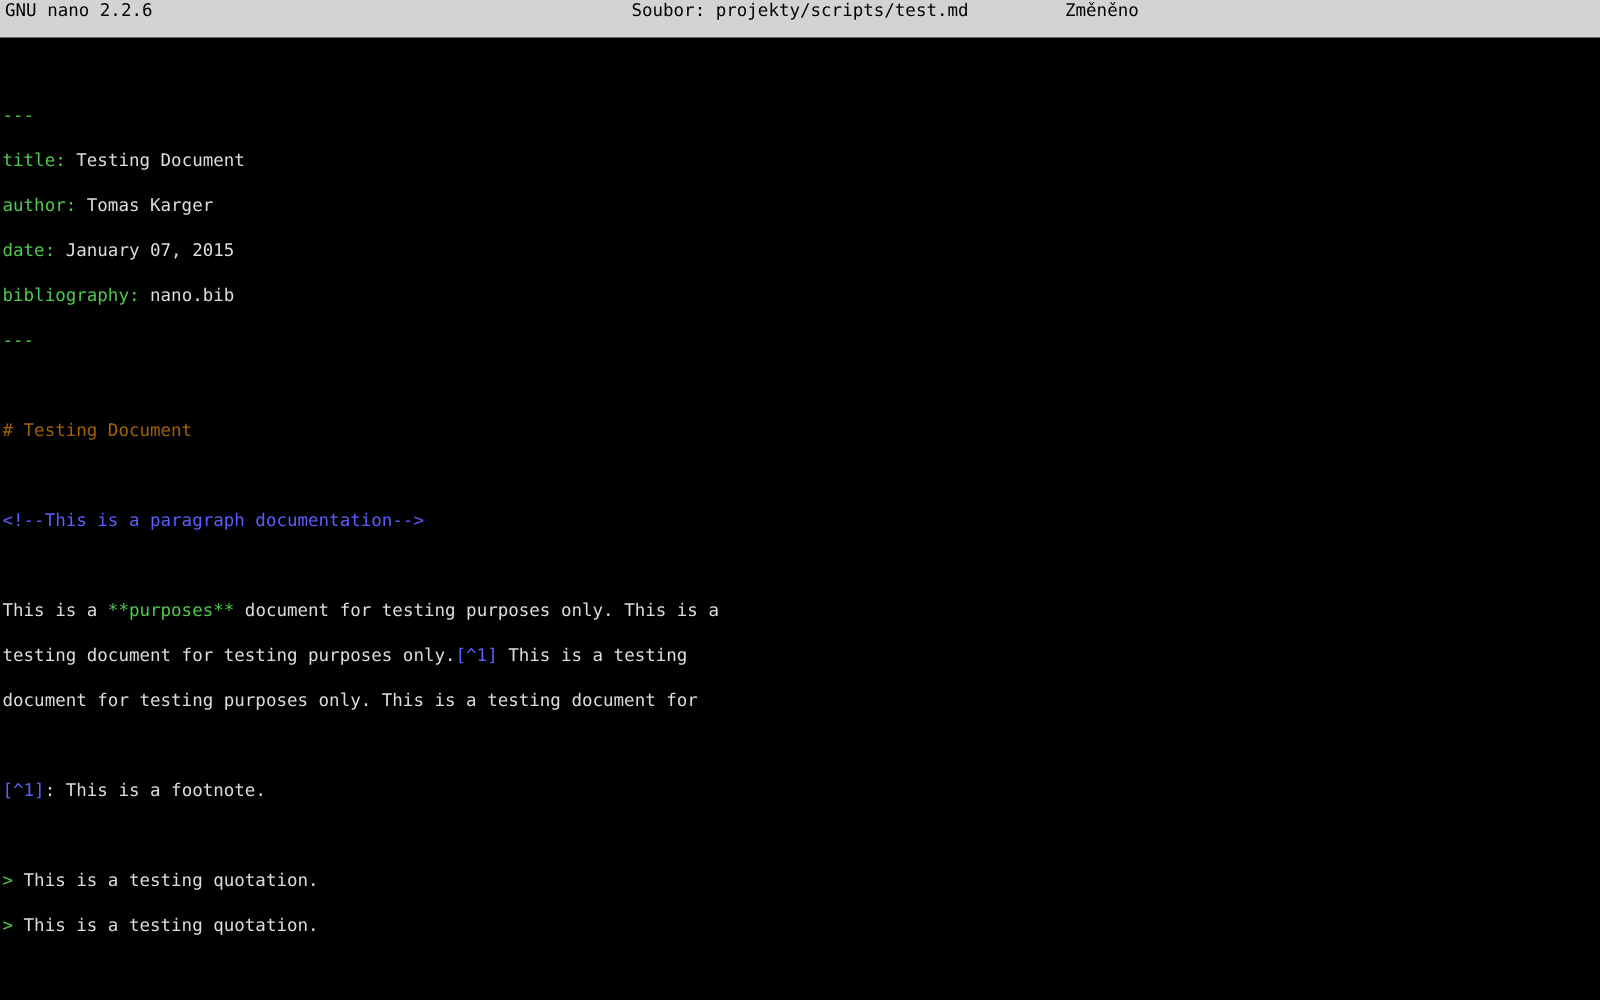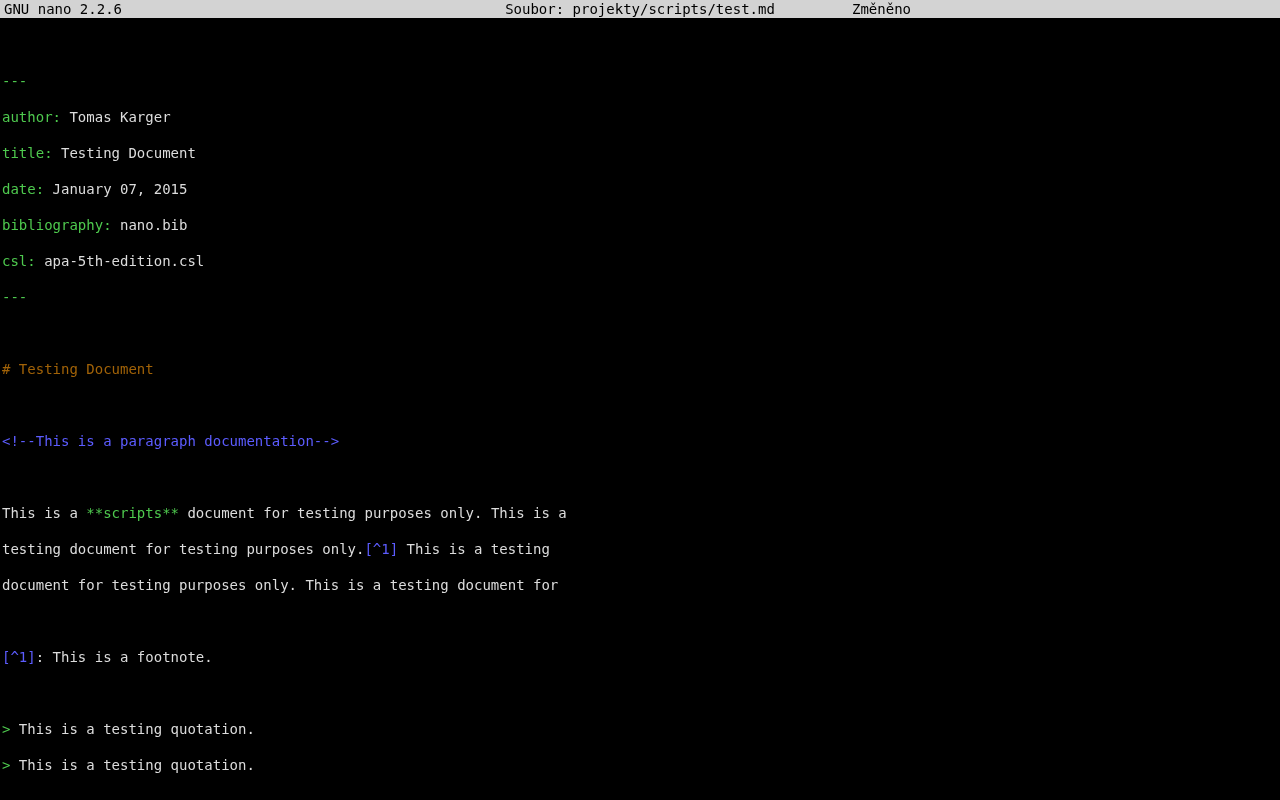--- a/index.html
+++ b/index.html
@@ -12,21 +12,21 @@
   }
   body {
     font-family: "DejaVu Sans Mono", "Liberation Mono", "Consolas", monospace;
     font-size: 14px;
     line-height: 18px;
     color: #dcdcdc;
   }
   .titlebar {
     background: #d3d3d3;
     color: #000;
-    height: 18px;
+    height: 30px;
     line-height: 18px;
     padding: 0 4px;
     display: flex;
     justify-content: space-between;
     font-weight: normal;
   }
   .titlebar .left {
     flex: 1;
     text-align: left;
   }
@@ -58,32 +58,31 @@
 
 <div class="titlebar">
   <span class="left">  GNU nano 2.2.6</span>
   <span class="center">Soubor: projekty/scripts/test.md</span>
   <span class="right">Změněno  </span>
 </div>
 
 <div class="buffer">
 <div class="blank"></div>
 <div><span class="fg-green">---</span></div>
+<div><span class="fg-green">title: </span><span>Testing Document</span></div>
 <div><span class="fg-green">author: </span><span>Tomas Karger</span></div>
-<div><span class="fg-green">title: </span><span>Testing Document</span></div>
 <div><span class="fg-green">date: </span><span>January 07, 2015</span></div>
 <div><span class="fg-green">bibliography: </span><span>nano.bib</span></div>
-<div><span class="fg-green">csl: </span><span>apa-5th-edition.csl</span></div>
 <div><span class="fg-green">---</span></div>
 <div class="blank"></div>
 <div><span class="fg-yellow"># Testing Document</span></div>
 <div class="blank"></div>
 <div><span class="fg-blue">&lt;!--This is a paragraph documentation--&gt;</span></div>
 <div class="blank"></div>
-<div><span>This is a </span><span class="fg-green">**scripts**</span><span> document for testing purposes only. This is a</span></div>
+<div><span>This is a </span><span class="fg-green">**purposes**</span><span> document for testing purposes only. This is a</span></div>
 <div><span>testing document for testing purposes only.</span><span class="fg-blue">[^1]</span><span> This is a testing</span></div>
 <div><span>document for testing purposes only. This is a testing document for</span></div>
 <div class="blank"></div>
 <div><span class="fg-blue">[^1]</span><span>:</span><span> This is a footnote.</span></div>
 <div class="blank"></div>
 <div><span class="fg-green">&gt;</span><span> This is a testing quotation.</span></div>
 <div><span class="fg-green">&gt;</span><span> This is a testing quotation.</span></div>
 
 
 

